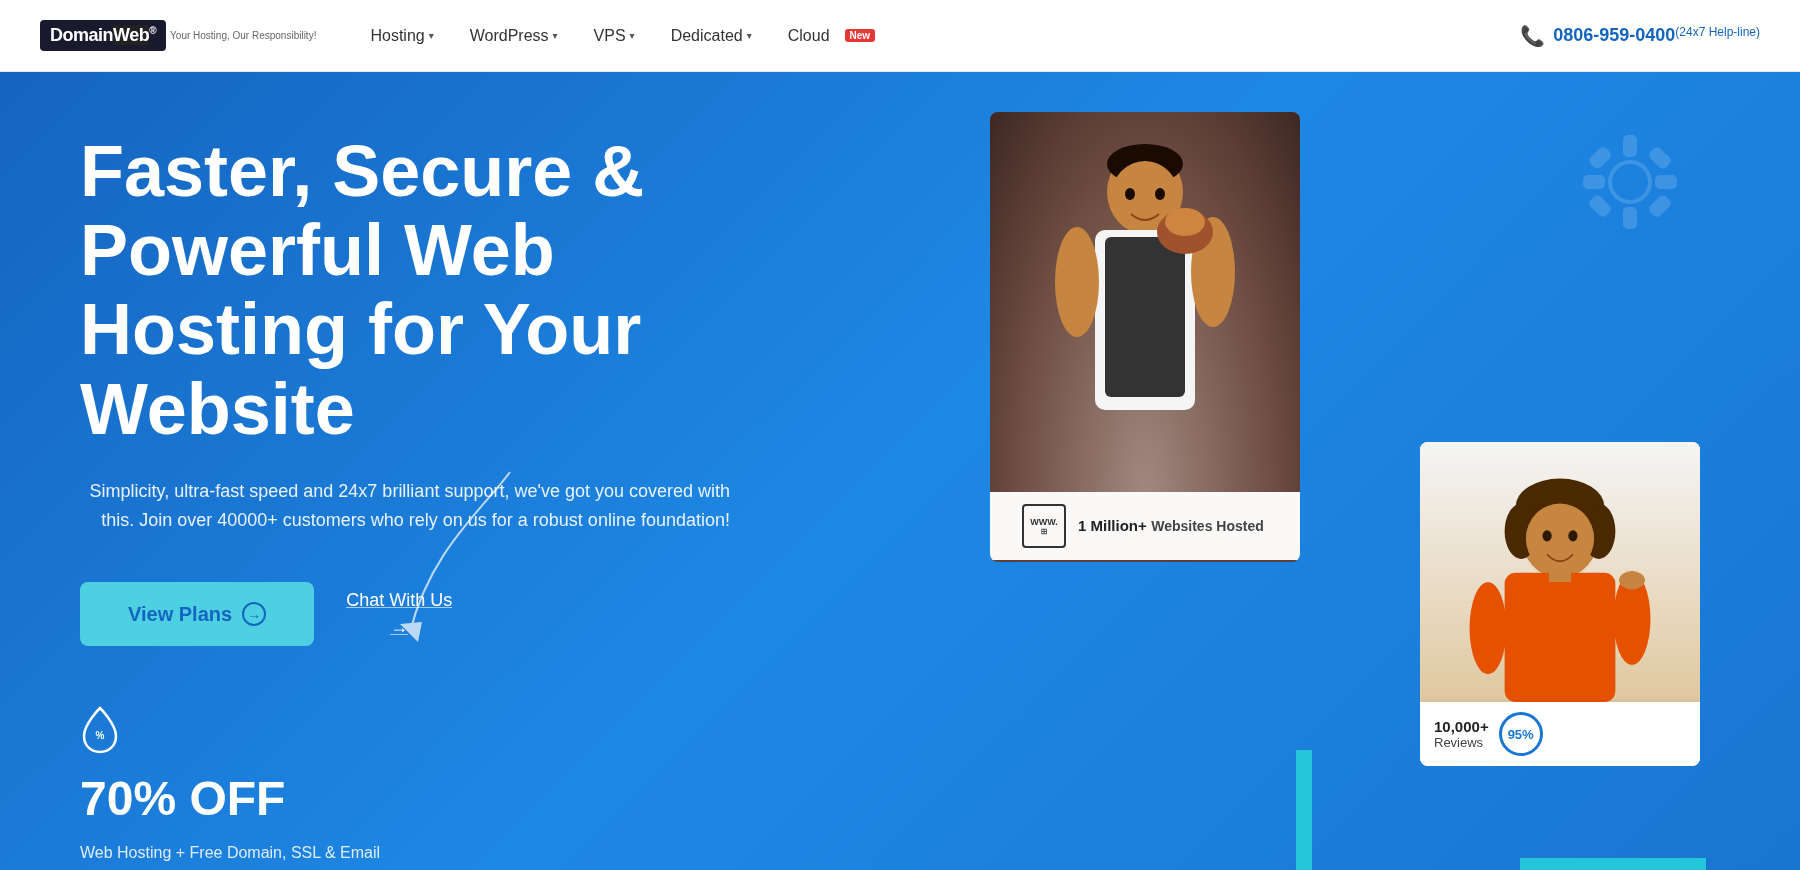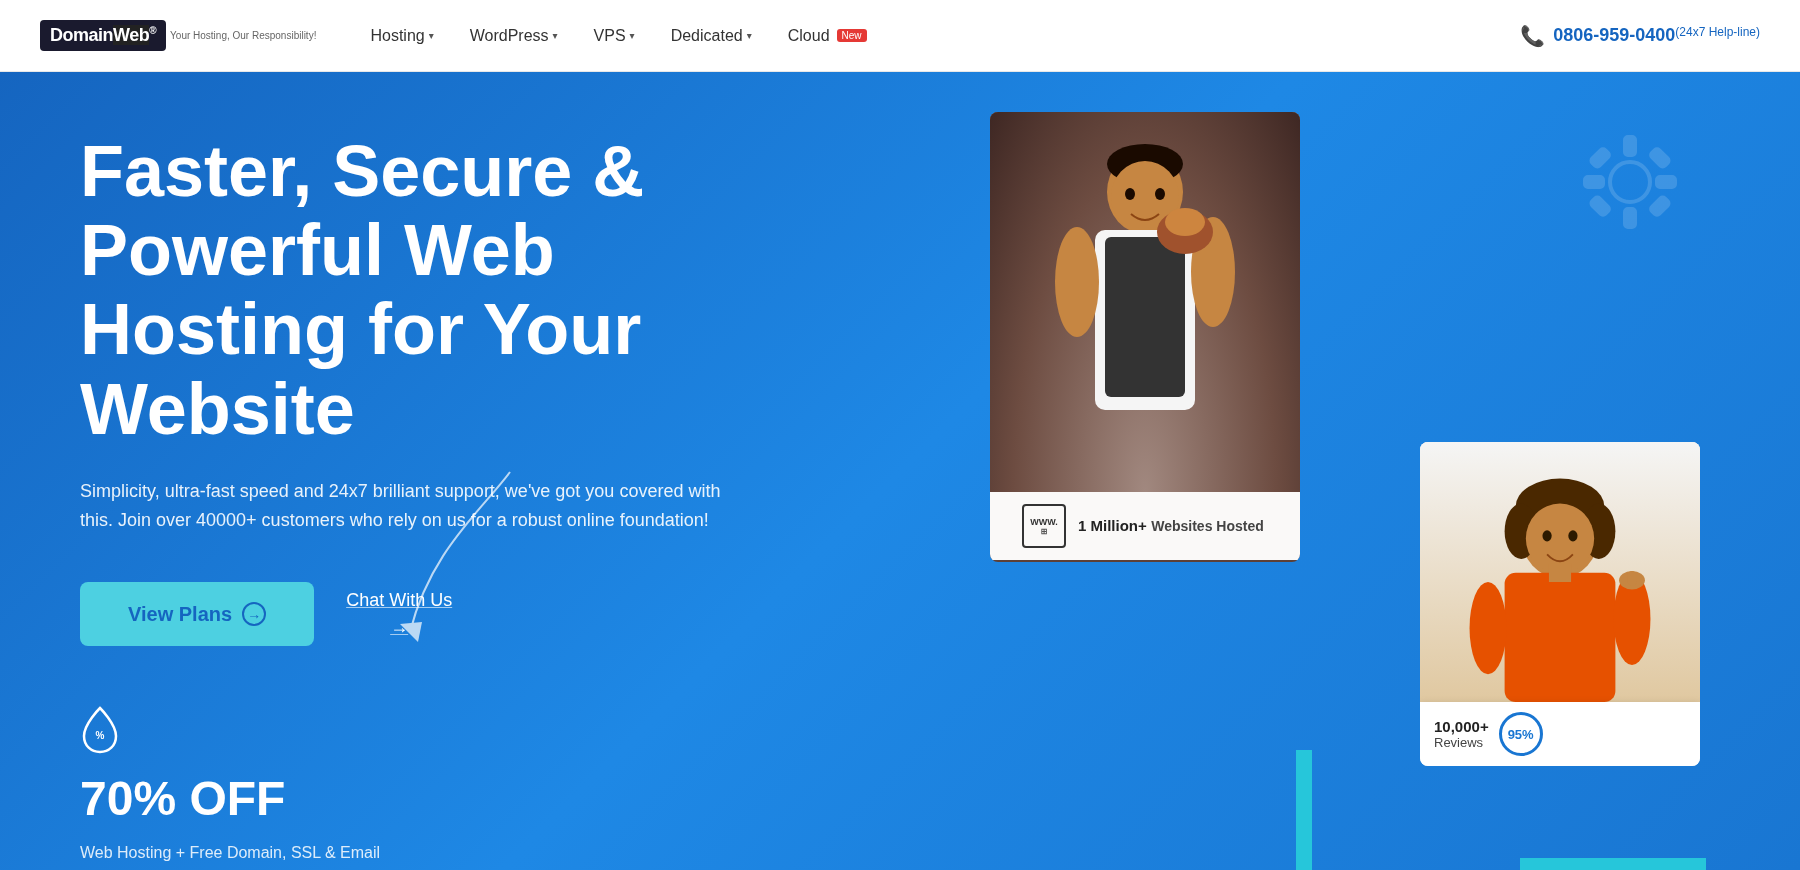--- a/index.html
+++ b/index.html
@@ -56,24 +56,24 @@
       white-space: nowrap;
     }
     .nav-arrow {
       font-size: 10px;
       color: #555;
     }
     .cloud-badge {
       background: #e53935;
       color: #fff;
       font-size: 10px;
-      font-weight: 400;
+      font-weight: 700;
       padding: 1px 5px;
       border-radius: 3px;
-      margin-left: 3px;
+      margin-left: 11px;
       vertical-align: middle;
     }
     .nav-phone {
       display: flex;
       align-items: center;
       gap: 8px;
       margin-left: auto;
     }
     .phone-icon {
       color: #1565c0;
@@ -124,20 +124,21 @@
       color: #fff;
       line-height: 1.1;
       margin-bottom: 28px;
     }
     .hero-sub {
       font-size: 18px;
       color: rgba(255,255,255,0.9);
       line-height: 1.6;
       margin-bottom: 48px;
       max-width: 700px;
+      text-align: right;
     }
     .hero-buttons {
       display: flex;
       align-items: center;
       gap: 32px;
       margin-bottom: 60px;
     }
     .btn-view-plans {
       background: #4dd0e1;
       color: #1565c0;

